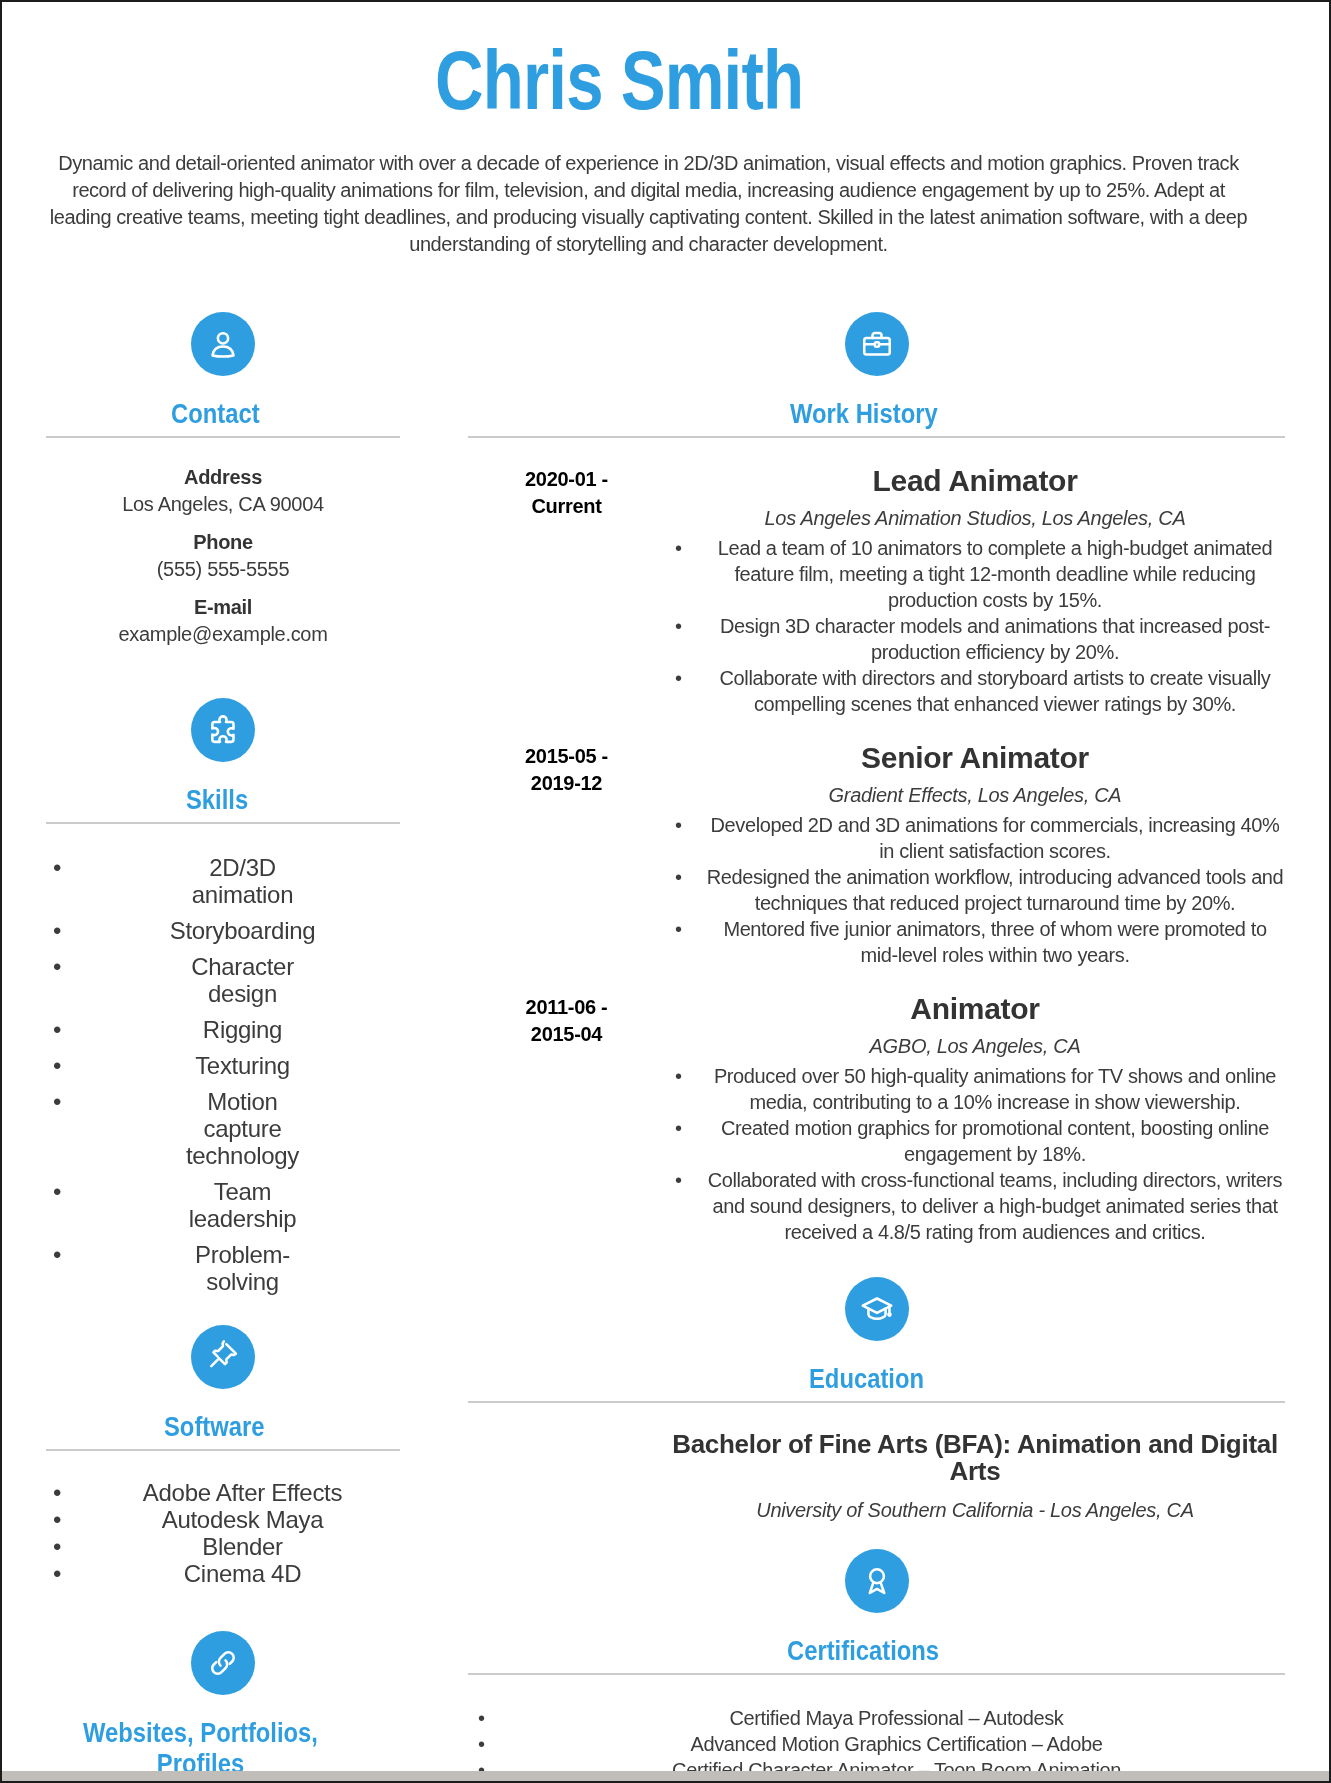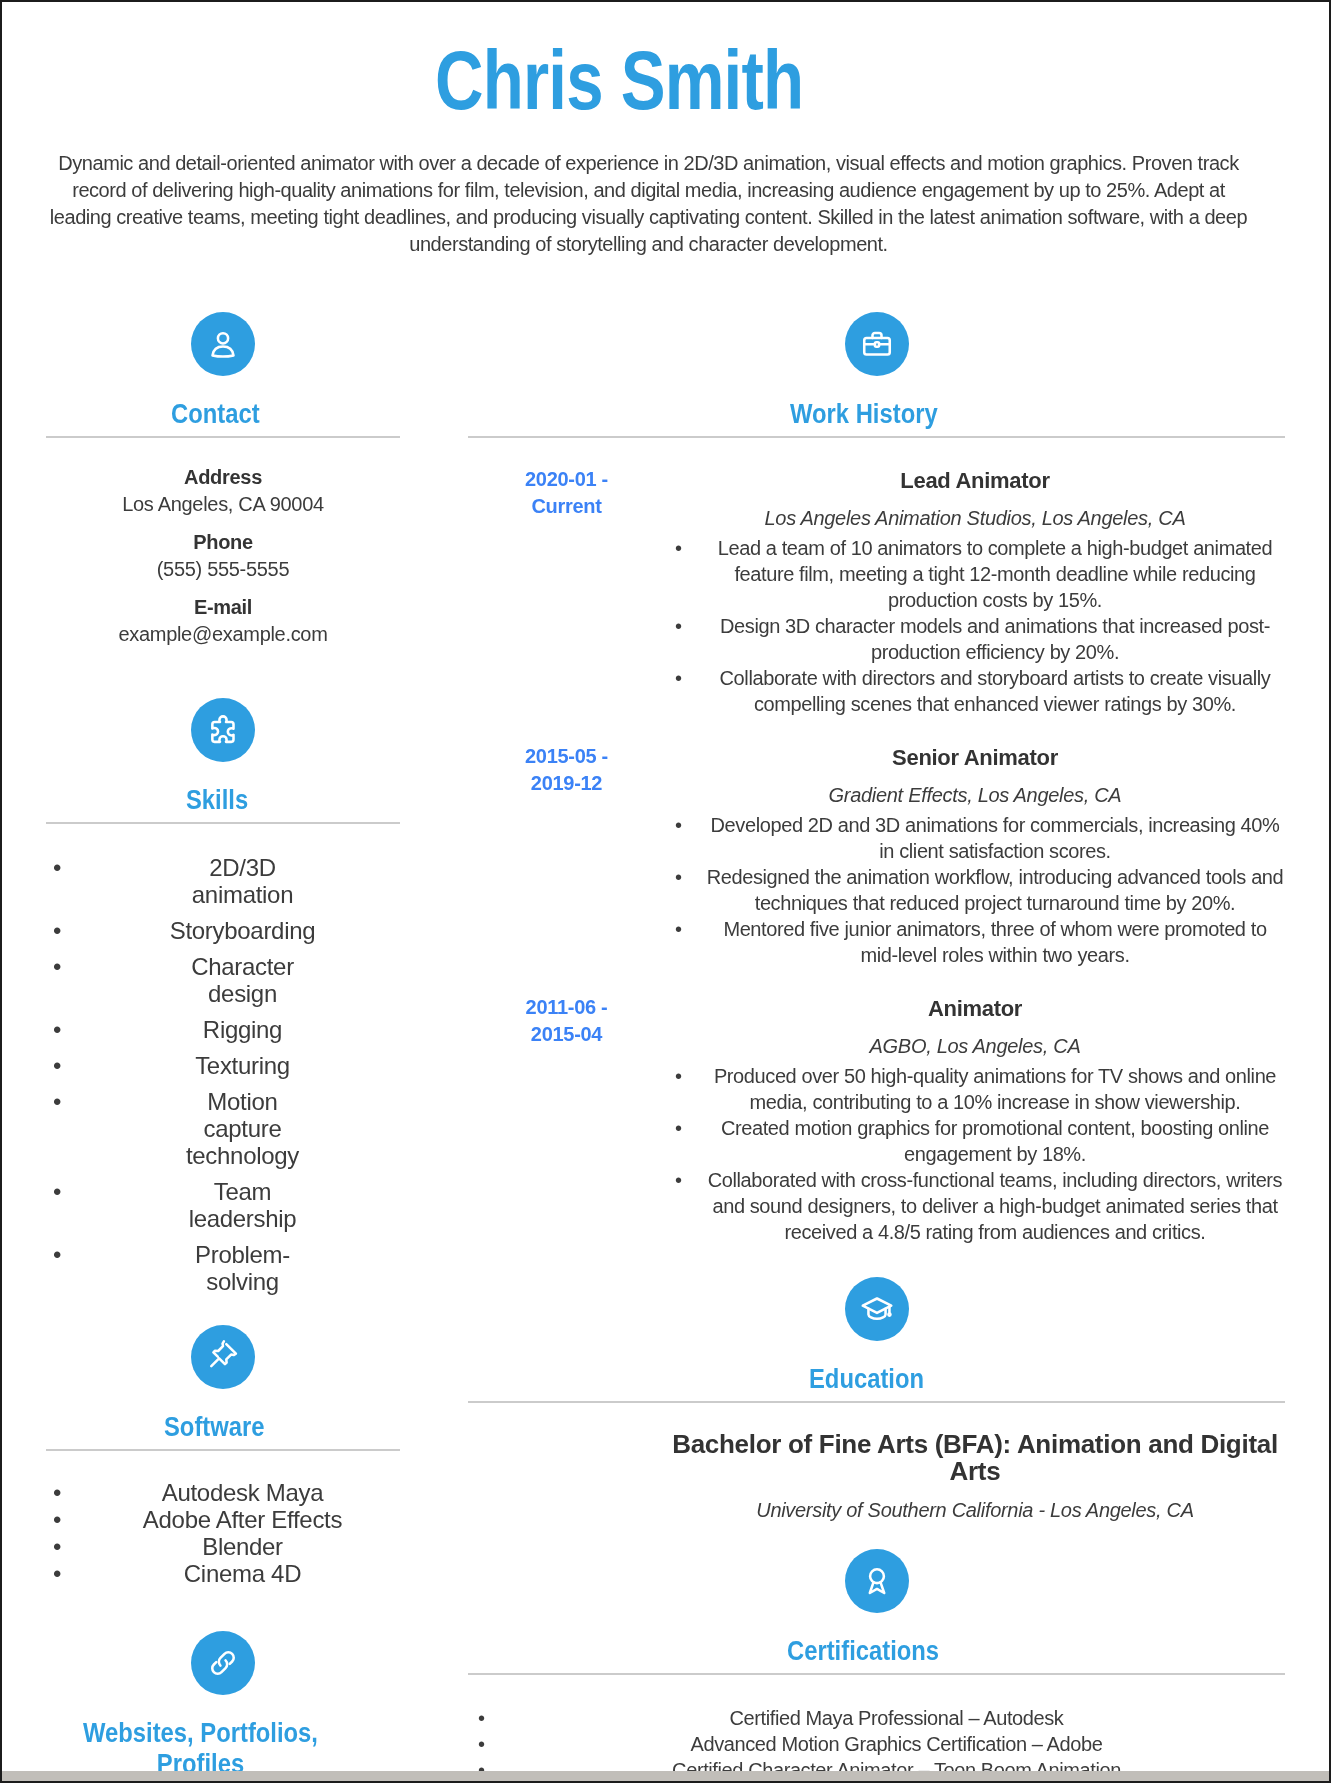--- a/index.html
+++ b/index.html
@@ -51,23 +51,23 @@
   ul.skills-list li{margin-bottom:9px;}
   ul.skills-list .li-text{display:inline-block;width:min-content;min-width:60px;}
   .section-skills{margin-top:50px;}
   .section-software{margin-top:30px;}
   .section-websites{margin-top:44px;}
 
   
   .jobs{margin-top:28px;}
   .job{display:flex;}
   .job + .job{margin-top:26px;}
-  .job-dates{width:197px;flex:none;font-weight:bold;font-size:20px;line-height:27px;color:#3b82f6;letter-spacing:-0.3px;}
+  .job-dates{width:197px;flex:none;font-weight:bold;font-size:20px;line-height:27px;color:#000000;letter-spacing:-0.3px;}
   .job-body{flex:1;min-width:0;}
-  .job-title{font-size:22px;font-weight:bold;color:#333333;line-height:30px;letter-spacing:-0.3px;}
+  .job-title{font-size:30px;font-weight:bold;color:#333333;line-height:30px;letter-spacing:-0.3px;}
   .job-company{font-style:italic;font-size:20px;margin-top:9px;line-height:26px;letter-spacing:-0.3px;}
   ul.job-bullets{list-style:none;margin:4px 0 0 0;padding:0;font-size:20px;line-height:26px;letter-spacing:-0.4px;}
   ul.job-bullets li{position:relative;padding-left:40px;}
   ul.job-bullets li::before{content:"\2022";position:absolute;left:10px;top:0;}
 
   .section-education{margin-top:32px;}
   .edu-row{display:flex;margin-top:28px;}
   .edu-spacer,.cert-spacer{width:197px;flex:none;}
   .edu-body{flex:1;min-width:0;}
   .degree{font-size:26px;font-weight:bold;color:#333333;line-height:27px;letter-spacing:-0.3px;}
@@ -145,22 +145,22 @@
           <div class="section-header">
             <span class="icon-circle">
               <svg width="36" height="36" viewBox="0 0 24 24" fill="none" stroke="#ffffff" stroke-width="1.7" stroke-linecap="round" stroke-linejoin="round">
                 <path d="M14.2 3.4l6.4 6.4-1.5.9-1.7-.3-3.2 3.2.2 2.1-1.1 1.1-3.9-3.9-5.2 5.2M8.5 11.8l-2.9-2.9 1.1-1.1 2.1.2 3.2-3.2-.3-1.7.9-1.5"></path>
               </svg>
             </span>
             <span class="section-title">Software</span>
           </div>
           <div class="rule"></div>
           <ul class="side-list">
+            <li><span>Adobe After Effects</span></li>
             <li><span>Autodesk Maya</span></li>
-            <li><span>Adobe After Effects</span></li>
             <li><span>Blender</span></li>
             <li><span>Cinema 4D</span></li>
           </ul>
         </div>
 
         <div class="section section-websites websites">
           <div class="section-header">
             <span class="icon-circle">
               <svg width="36" height="36" viewBox="0 0 24 24" fill="none" stroke="#ffffff" stroke-width="1.7" stroke-linecap="round" stroke-linejoin="round">
                 <path d="M10.3 13.7a3.6 3.6 0 0 1 0-5.1l2.7-2.7a3.6 3.6 0 0 1 5.1 5.1l-1.6 1.6"></path>

